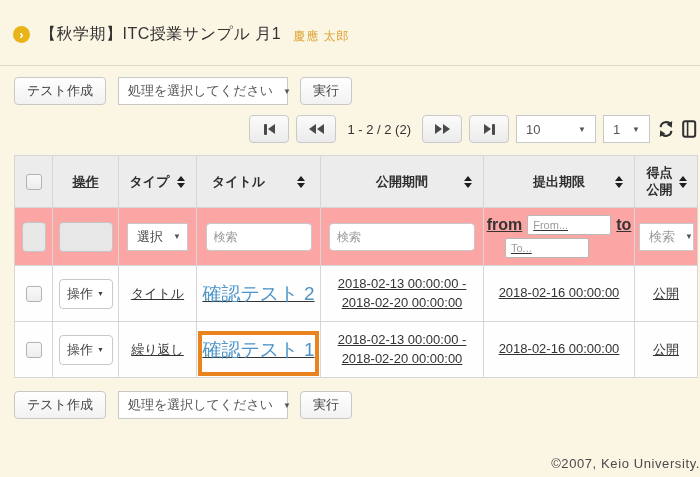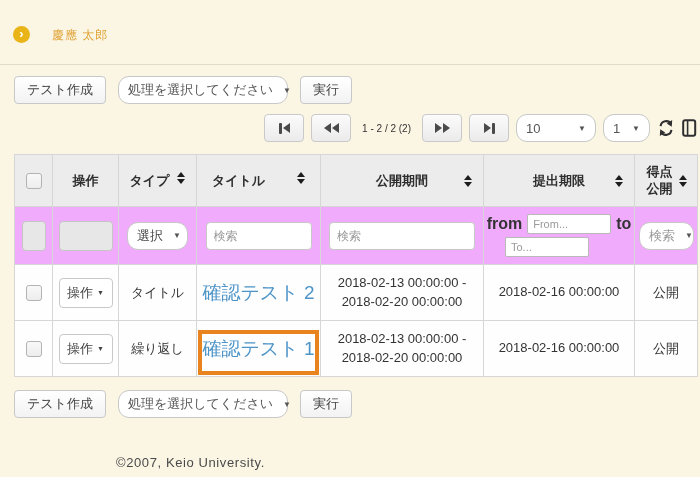--- a/index.html
+++ b/index.html
@@ -26,45 +26,45 @@
   .toolbar.bottom { margin-top:13px; }
   .btn {
     display:inline-flex; align-items:center; justify-content:center;
     height:28px; padding:0 12px; font-size:13px; color:#444;
     background:linear-gradient(#ffffff,#f2f2f2);
     border:1px solid #c8c8c8; border-radius:4px; cursor:pointer; white-space:nowrap;
   }
   .sel {
     display:inline-flex; align-items:center; justify-content:space-between;
     height:28px; padding:0 9px; font-size:13px; color:#555;
-    background:#fff; border:1px solid #c8c8c8; border-radius:11px; cursor:pointer; white-space:nowrap;
+    background:#fff; border:1px solid #c8c8c8; border-radius:0; cursor:pointer; white-space:nowrap;
   }
   .caret { font-size:8px; color:#555; margin-left:10px; }
   .action-sel { width:170px; }
   
   .pager { display:flex; align-items:center; justify-content:flex-end; gap:7px; margin:10px 3px 0 14px; }
   .pg-btn {
     width:40px; height:28px; display:inline-flex; align-items:center; justify-content:center; gap:1px;
     background:linear-gradient(#fbfbfb,#ebebeb); border:1px solid #c9c9c9; border-radius:4px; cursor:pointer;
   }
   .tri-l { width:0; height:0; border-top:5px solid transparent; border-bottom:5px solid transparent; border-right:7px solid #4a4a4a; }
   .tri-r { width:0; height:0; border-top:5px solid transparent; border-bottom:5px solid transparent; border-left:7px solid #4a4a4a; }
   .pg-bar { width:3px; height:11px; background:#4a4a4a; border-radius:1px; }
-  .pg-text { font-size:10px; color:#333; margin:0 4px; }
+  .pg-text { font-size:13px; color:#333; margin:0 4px; }
   .pg-sel-size { width:80px; }
   .pg-sel-page { width:47px; }
   .icon-btn { background:none; border:none; display:inline-flex; align-items:center; cursor:pointer; padding:0; }
   
-  table.grid { border-collapse:collapse; table-layout:fixed; width:683px; margin:12px 0 0 14px; background:#fefefe; }
+  table.grid { border-collapse:collapse; table-layout:fixed; width:683px; margin:12px 0 0 14px; background:#fefefe;text-decoration:underline; }
   table.grid th, table.grid td { border:1px solid #d6d6d6; text-align:center; vertical-align:middle; font-size:13px; padding:2px 4px; }
   tr.hdr { height:52px; background:#ececec; }
   tr.hdr th { font-weight:bold; color:#2e2e2e; }
-  tr.flt { height:58px; background:#f0abfc; }
+  tr.flt { height:58px; background:#fca5a5; }
   tr.row { height:56px; background:#fefefe; }
-  .th-flex { display:inline-flex; align-items:flex-start; gap:8px; }
+  .th-flex { display:inline-flex; align-items:center; gap:8px; }
   .th-split { position:relative; display:block; width:100%; }
   .th-split .lbl { display:inline-block; }
   .th-split .sort { position:absolute; right:7px; top:50%; transform:translateY(-50%); }
   .th-wrap2 { display:inline-flex; align-items:center; gap:5px; }
   .th-wrap2 .lbl { width:28px; line-height:1.3; display:inline-block; }
   .sort { display:inline-flex; flex-direction:column; gap:2px; }
   .sort i { display:block; width:0; height:0; }
   .sort .up { border-left:4px solid transparent; border-right:4px solid transparent; border-bottom:5px solid #1d1d1d; }
   .sort .dn { border-left:4px solid transparent; border-right:4px solid transparent; border-top:5px solid #1d1d1d; }
   .cbx {
@@ -96,29 +96,30 @@
     display:inline-flex; align-items:center; justify-content:center; gap:4px;
     width:54px; height:30px; margin:0 auto; font-size:13px; color:#444;
     background:#fff; border:1px solid #c9c9c9; border-radius:4px; cursor:pointer;
   }
   .op-btn .caret { margin-left:0; font-size:7px; color:#444; }
   a.tlink { color:#4d94c8; text-decoration:none; font-size:19px; cursor:pointer; }
   td.rel { position:relative; }
   .hl-box { position:absolute; left:1px; right:1px; top:9px; bottom:1px; border:4px solid #e8831d; pointer-events:none; }
   .date-cell { font-size:12.5px; line-height:1.45; }
   
-  .footer { margin-top:37px; text-align:left; padding-left:116px; font-size:13px; color:#4a4a4a; letter-spacing:.6px; }
+  .footer { margin-top:37px; text-align:right; padding-left:116px; font-size:13px; color:#4a4a4a; letter-spacing:.6px; }
 </style>
 </head>
 <body>
 
 <div class="topbar">
   <span class="gold-circle">
       <span>›</span>
     </span>
+  <h1 class="page-title">【秋学期】ITC授業サンプル 月1</h1>
   <span class="user-name">慶應 太郎</span>
 </div>
 <div class="hdr-divider"></div>
 
 <div class="toolbar">
   <button class="btn">テスト作成</button>
   <div class="sel action-sel">
     <span>処理を選択してください</span>
     <span class="caret">▼</span>
   </div>

